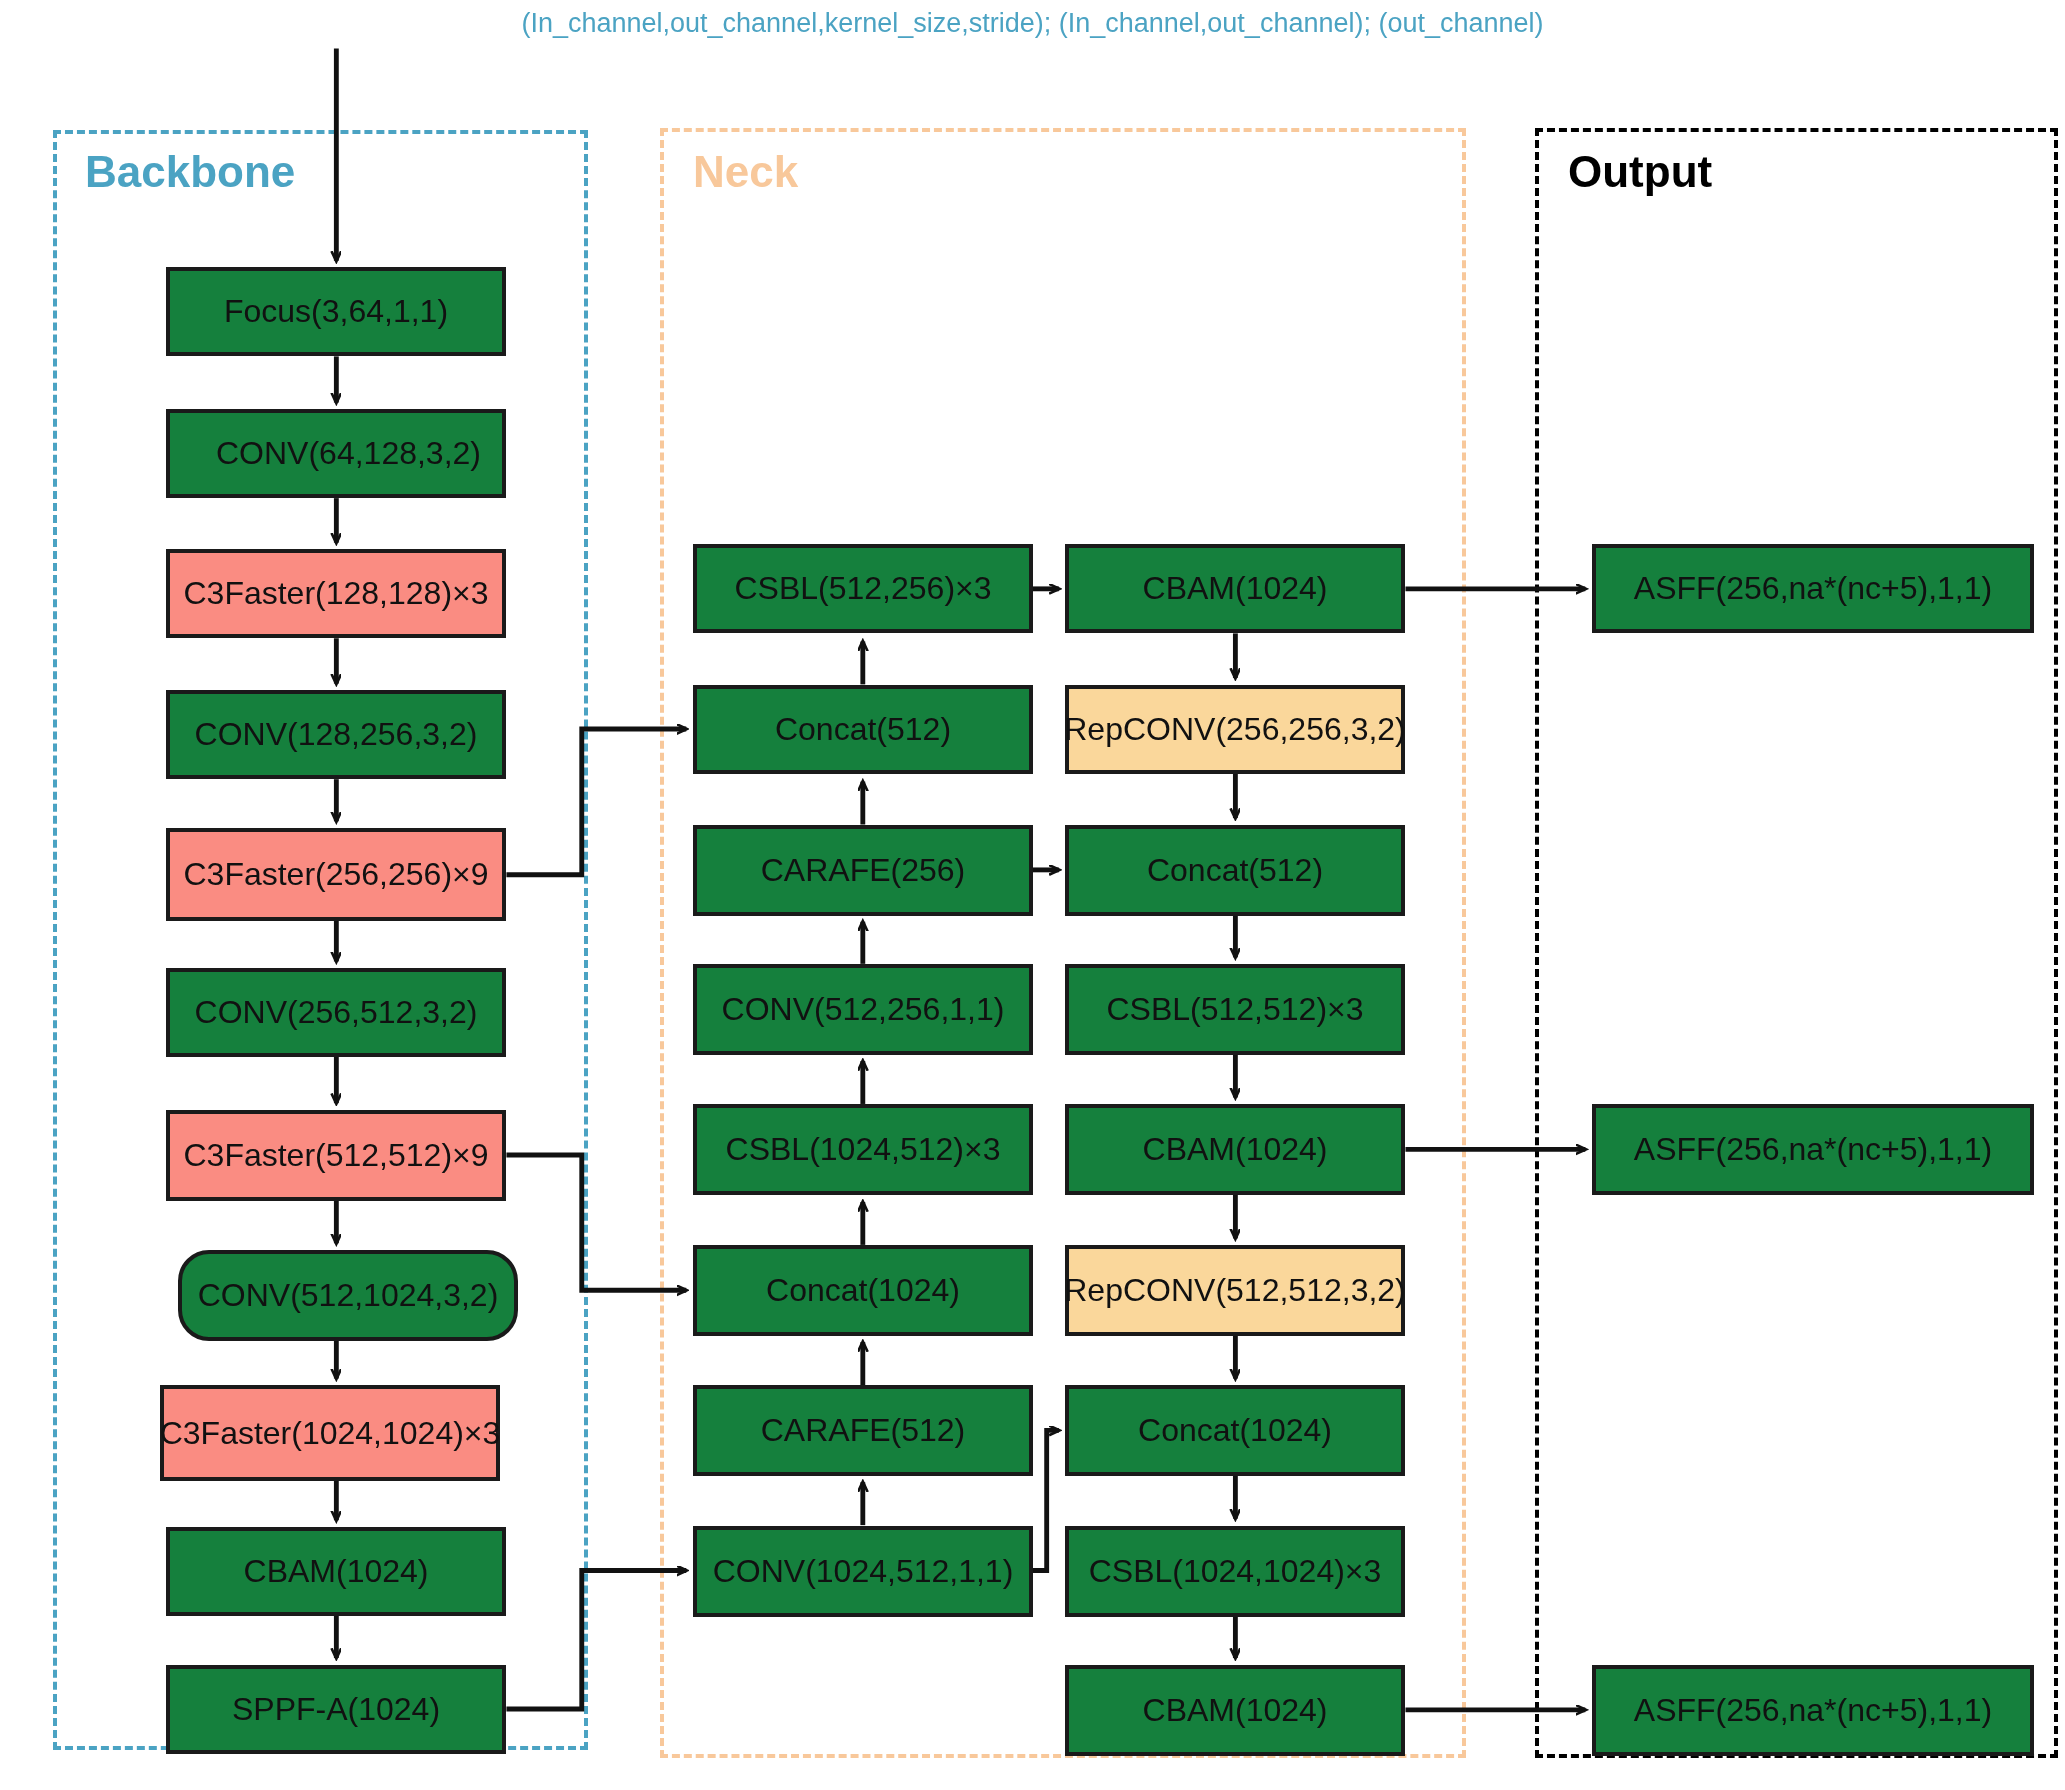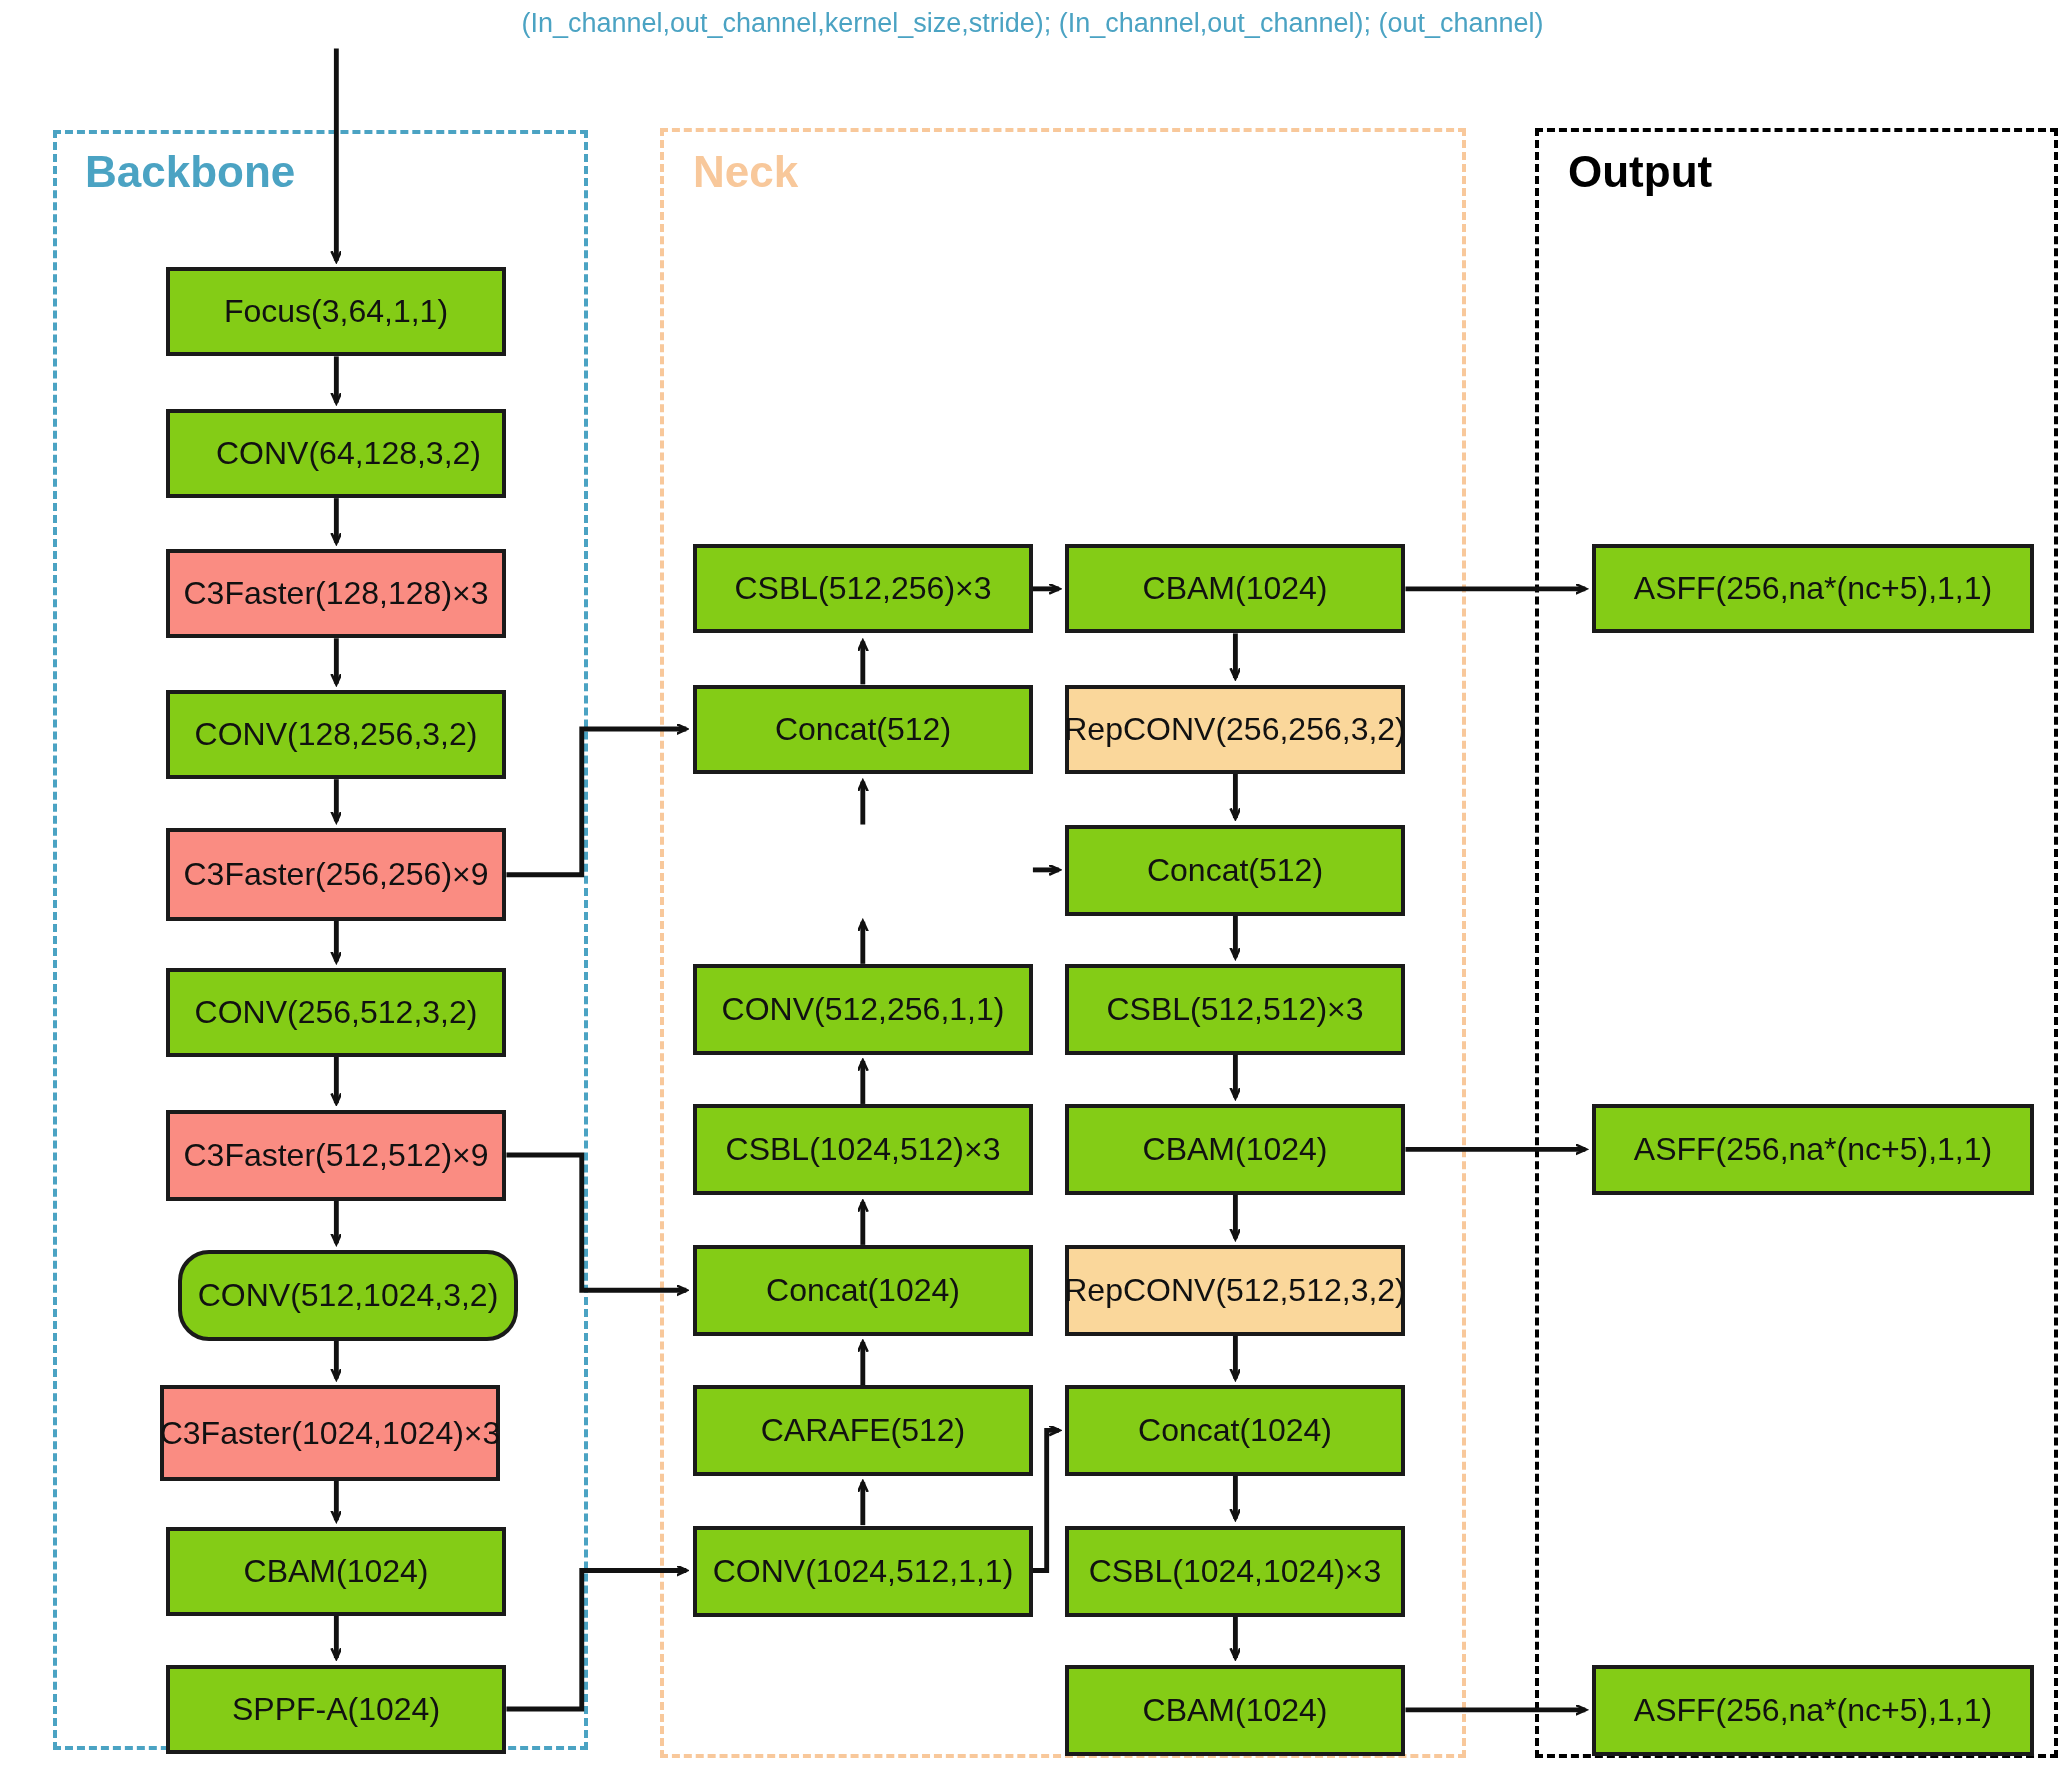--- a/index.html
+++ b/index.html
@@ -19,21 +19,21 @@
   .zone-backbone{border:4.9px dashed #4BA3C3;}
   .zone-neck{border:4.9px dashed #F8C89B;}
   .zone-output{border:4.9px dashed #000000;}
   .zone-title{position:absolute;font-size:44px;font-weight:bold;line-height:1;}
   .t-backbone{color:#4BA3C3;}
   .t-neck{color:#F8C89B;}
   .t-output{color:#000000;}
 
   .node{
     position:absolute;box-sizing:border-box;
-    border:4px solid #1a1a1a;background:#84cc16;
+    border:4px solid #1a1a1a;background:#15803d;
     display:flex;align-items:center;justify-content:center;
     font-size:32px;color:#111;white-space:nowrap;
   }
   .node.red{background:#FA8C82;}
   .node.orange{background:#FAD79B;}
 </style>
 </head>
 <body>
 
 <div id="stage">
@@ -108,20 +108,21 @@
   <div class="node red" style="left:166px;top:828px;width:340px;height:93px;">C3Faster(256,256)×9</div>
   <div class="node" style="left:166px;top:968px;width:340px;height:89px;">CONV(256,512,3,2)</div>
   <div class="node red" style="left:166px;top:1110px;width:340px;height:91px;">C3Faster(512,512)×9</div>
   <div class="node" style="left:178px;top:1250px;width:340px;height:91px;border-radius:31px;">CONV(512,1024,3,2)</div>
   <div class="node red" style="left:160px;top:1385px;width:340px;height:96px;">C3Faster(1024,1024)×3</div>
   <div class="node" style="left:166px;top:1527px;width:340px;height:89px;">CBAM(1024)</div>
   <div class="node" style="left:166px;top:1665px;width:340px;height:89px;">SPPF-A(1024)</div>
 
   <div class="node" style="left:693px;top:544px;width:340px;height:89px;">CSBL(512,256)×3</div>
   <div class="node" style="left:693px;top:685px;width:340px;height:89px;">Concat(512)</div>
+  <div class="node" style="left:693px;top:825px;width:340px;height:91px;">CARAFE(256)</div>
   <div class="node" style="left:693px;top:964px;width:340px;height:91px;">CONV(512,256,1,1)</div>
   <div class="node" style="left:693px;top:1104px;width:340px;height:91px;">CSBL(1024,512)×3</div>
   <div class="node" style="left:693px;top:1245px;width:340px;height:91px;">Concat(1024)</div>
   <div class="node" style="left:693px;top:1385px;width:340px;height:91px;">CARAFE(512)</div>
   <div class="node" style="left:693px;top:1526px;width:340px;height:91px;">CONV(1024,512,1,1)</div>
 
   <div class="node" style="left:1065px;top:544px;width:340px;height:89px;">CBAM(1024)</div>
   <div class="node orange" style="left:1065px;top:685px;width:340px;height:89px;">RepCONV(256,256,3,2)</div>
   <div class="node" style="left:1065px;top:825px;width:340px;height:91px;">Concat(512)</div>
   <div class="node" style="left:1065px;top:964px;width:340px;height:91px;">CSBL(512,512)×3</div>

